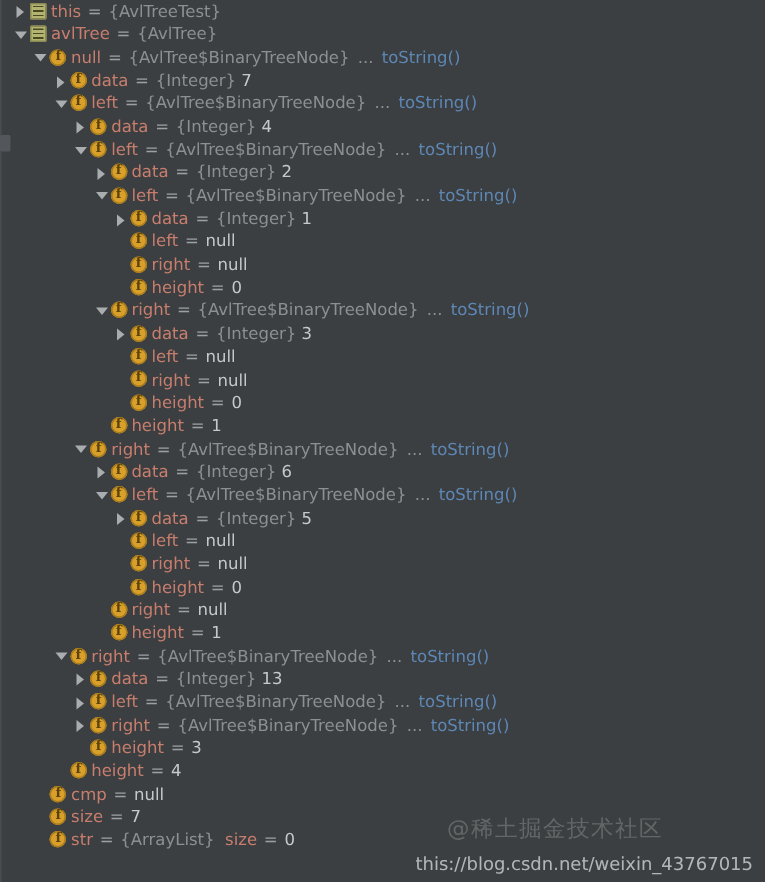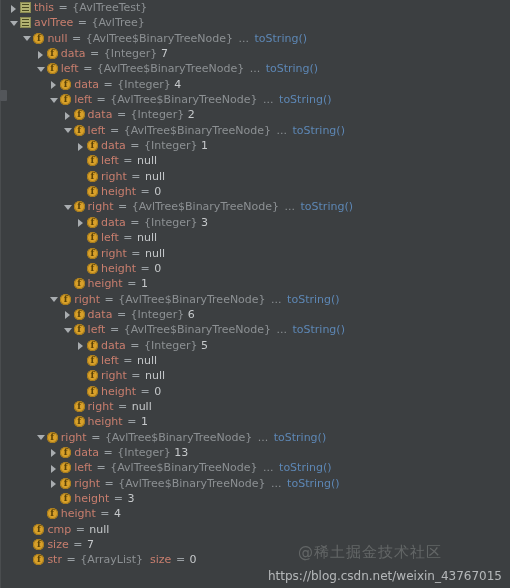--- a/index.html
+++ b/index.html
@@ -146,13 +146,13 @@
     <div class="row"><span class="ind" style="width: 44.2px;"></span><span class="tw collapsed"></span><span class="ic field"></span><span class="nm">right</span> <span class="eq">=</span> <span class="ty">{AvlTree$BinaryTreeNode}</span> <span class="dots">...</span> <span class="ts">toString()</span></div>
     <div class="row"><span class="ind" style="width: 44.2px;"></span><span class="tw"></span><span class="ic field"></span><span class="nm">height</span> <span class="eq">=</span> <span class="val">3</span></div>
     <div class="row"><span class="ind" style="width: 30.8px;"></span><span class="tw"></span><span class="ic field"></span><span class="nm">height</span> <span class="eq">=</span> <span class="val">4</span></div>
     <div class="row"><span class="ind" style="width: 17.4px;"></span><span class="tw"></span><span class="ic field"></span><span class="nm">cmp</span> <span class="eq">=</span> <span class="val">null</span></div>
     <div class="row"><span class="ind" style="width: 17.4px;"></span><span class="tw"></span><span class="ic field"></span><span class="nm">size</span> <span class="eq">=</span> <span class="val">7</span></div>
     <div class="row"><span class="ind" style="width: 17.4px;"></span><span class="tw"></span><span class="ic field"></span><span class="nm">str</span> <span class="eq">=</span> <span class="ty">{ArrayList}</span>&nbsp;&nbsp;<span class="sz">size</span> <span class="eq">=</span> <span class="szv">0</span></div>
   </div>
 <div id="artifact"></div>
 
 <div class="wm" id="wm-cn">@稀土掘金技术社区</div>
-<div class="wm" id="wm-url">https://blog.csdn.net/weixin_43767015</div>
+<div class="wm" id="wm-url">this://blog.csdn.net/weixin_43767015</div>
 
 </body></html>

